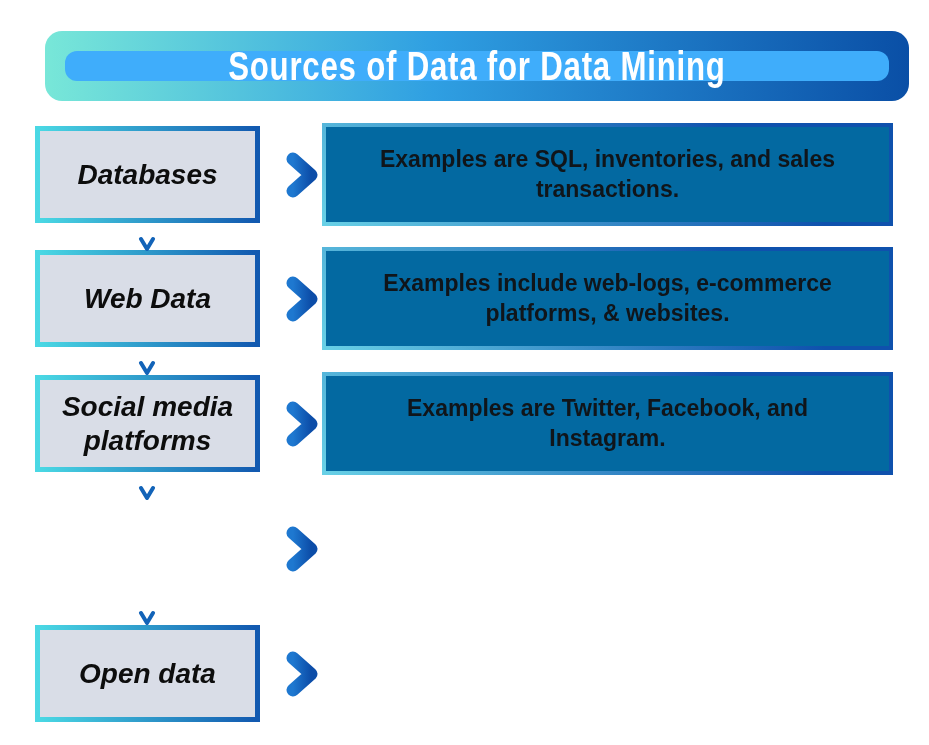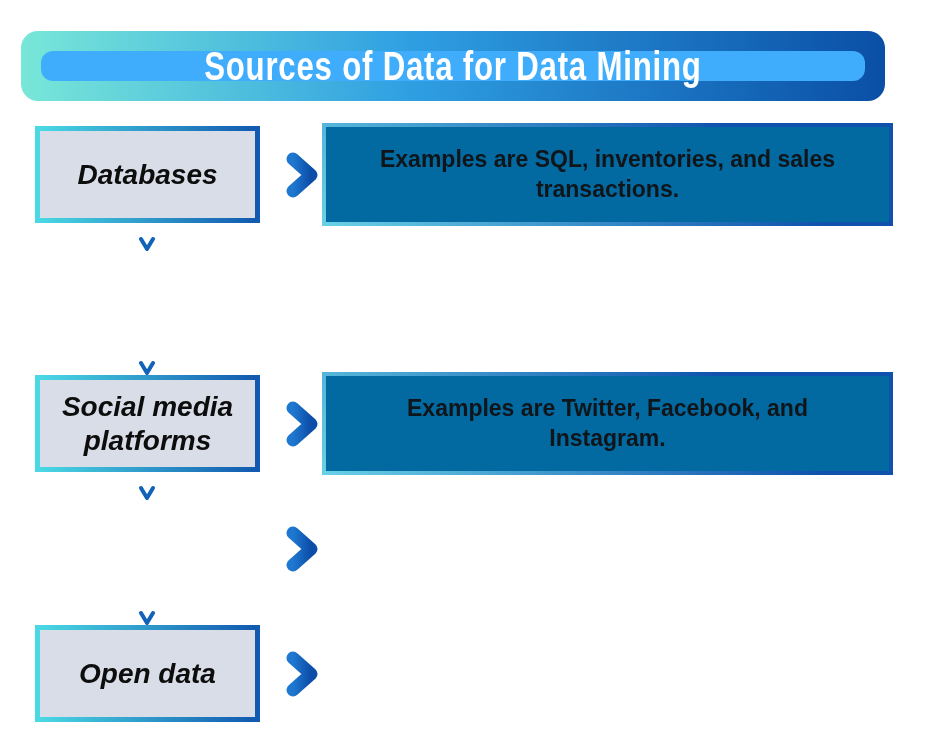--- a/index.html
+++ b/index.html
@@ -8,21 +8,21 @@
     width: 929px;
     height: 745px;
     background: #ffffff;
     font-family: "Liberation Sans", sans-serif;
     overflow: hidden;
   }
 
   
   .header-wrap {
     position: absolute;
-    left: 21px; top: 31px;
+    left: 45px; top: 31px;
     width: 864px; height: 70px;
     box-sizing: border-box;
     padding: 20px;
     border-radius: 17px;
     background: linear-gradient(90deg, #78e7d8 0%, #2f9fe2 45%, #0a4fa6 100%);
   }
   .header-inner {
     width: 100%; height: 100%;
     border-radius: 12px;
     background: #3fadfb;
@@ -130,20 +130,35 @@
         <line x1="1" y1="24" x2="40" y2="24" stroke="url(#gradShaft)" stroke-width="13"></line>
         <path d="M37 8 L55 24 L37 40" fill="none" stroke="url(#gradHead)" stroke-width="13" stroke-linecap="round" stroke-linejoin="round"></path>
       </svg>
     </div>
     <div class="ex-box">
       <span class="ex-text">Examples are SQL, inventories, and sales
 transactions.</span>
     </div>
   </div>
 
+  <div class="row" style="top:250px">
+    <div class="src-box">
+      <span class="src-label">Web Data</span>
+    </div>
+    <div class="h-arrow">
+      <svg width="66" height="48" viewBox="0 0 66 48">
+        <line x1="1" y1="24" x2="40" y2="24" stroke="url(#gradShaft)" stroke-width="13"></line>
+        <path d="M37 8 L55 24 L37 40" fill="none" stroke="url(#gradHead)" stroke-width="13" stroke-linecap="round" stroke-linejoin="round"></path>
+      </svg>
+    </div>
+    <div class="ex-box">
+      <span class="ex-text">Examples include web-logs, e-commerce
+platforms, &amp; websites.</span>
+    </div>
+  </div>
 
   <div class="row" style="top:375px">
     <div class="src-box">
       <span class="src-label">Social media
 platforms</span>
     </div>
     <div class="h-arrow">
       <svg width="66" height="48" viewBox="0 0 66 48">
         <line x1="1" y1="24" x2="40" y2="24" stroke="url(#gradShaft)" stroke-width="13"></line>
         <path d="M37 8 L55 24 L37 40" fill="none" stroke="url(#gradHead)" stroke-width="13" stroke-linecap="round" stroke-linejoin="round"></path>

